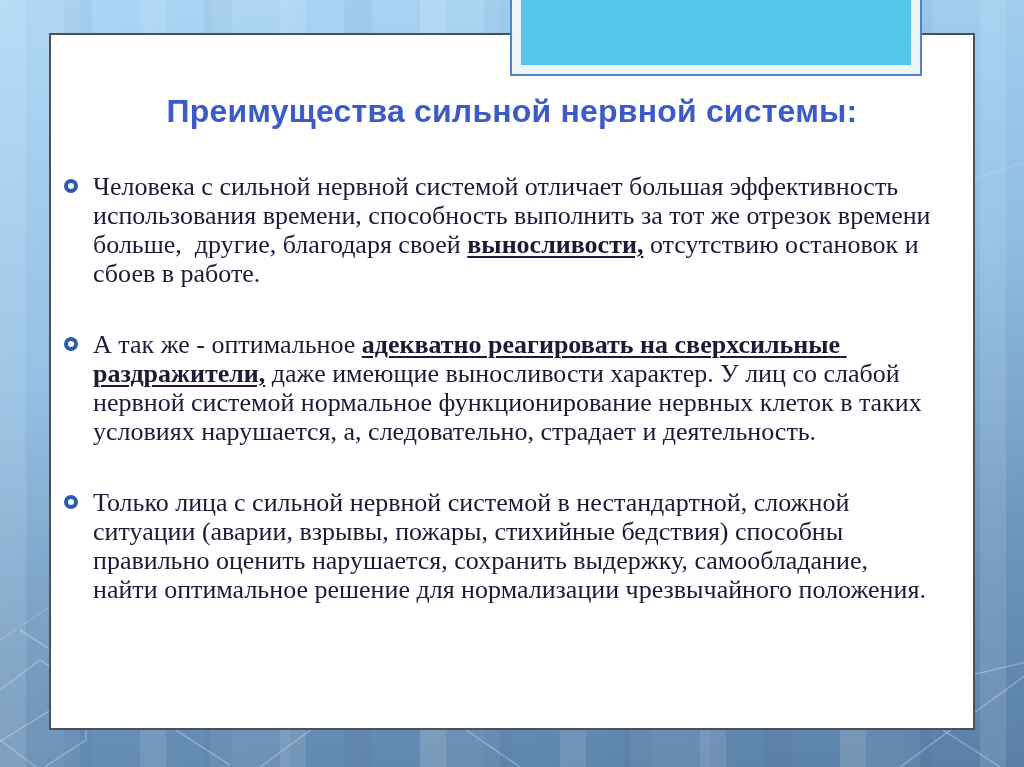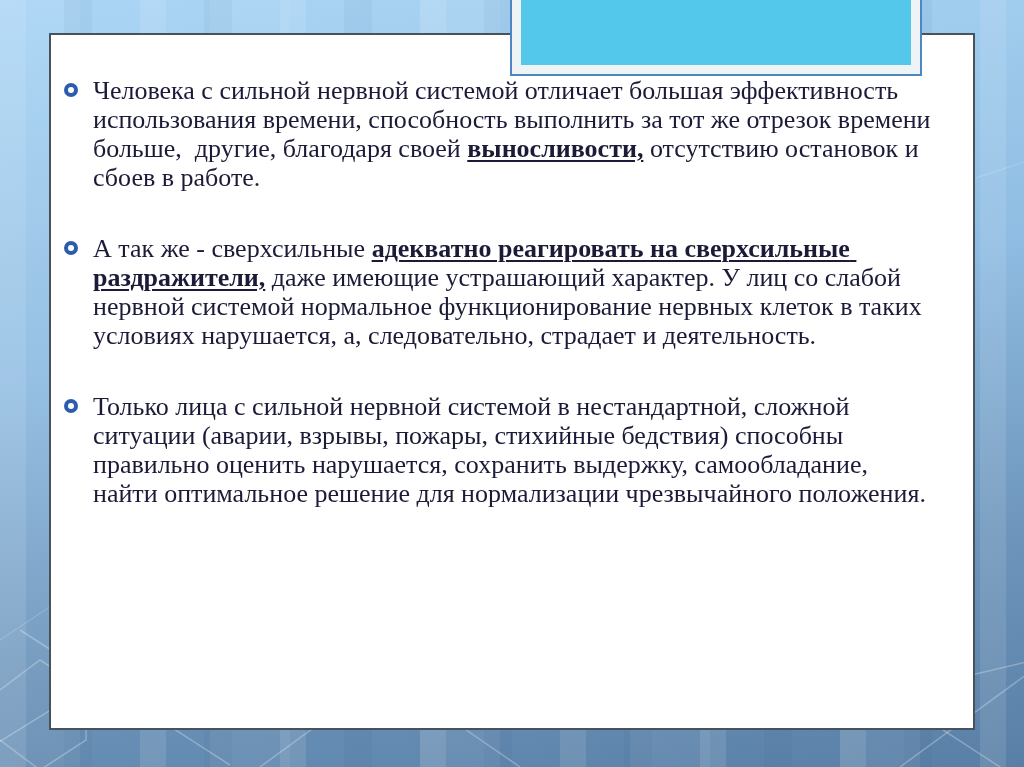--- a/index.html
+++ b/index.html
@@ -95,28 +95,29 @@
       <path d="M 0 690 L 40 660 L 86 690 L 86 740 L 40 770 L 0 740"></path>
     </g>
     <g stroke="rgba(255,255,255,0.16)" stroke-width="1.2" fill="none">
       <path d="M 880 210 L 1030 160"></path>
       <path d="M 610 78 L 700 18"></path>
       <path d="M 0 640 L 120 560"></path>
     </g>
   </svg>
 
   <div class="panel">
+    <h1 class="title">Преимущества сильной нервной системы:</h1>
     <div class="bullets" id="bullet-list">
         <div class="bullet-item">
           <span class="bullet-ring"></span>
           <p class="bullet-text"><span>Человека с сильной нервной системой отличает большая эффективность использования времени, способность выполнить за тот же отрезок времени больше,  другие, благодаря своей </span><span class="em">выносливости,</span><span> отсутствию остановок и сбоев в работе.</span></p>
         </div>
         <div class="bullet-item">
           <span class="bullet-ring"></span>
-          <p class="bullet-text"><span>А так же - сверхсильные </span><span class="em">адекватно реагировать на сверхсильные раздражители,</span><span> даже имеющие устрашающий характер. У лиц со слабой нервной системой нормальное функционирование нервных клеток в таких условиях нарушается, а, следовательно, страдает и деятельность.</span></p>
+          <p class="bullet-text"><span>А так же - оптимальное </span><span class="em">адекватно реагировать на сверхсильные раздражители,</span><span> даже имеющие выносливости характер. У лиц со слабой нервной системой нормальное функционирование нервных клеток в таких условиях нарушается, а, следовательно, страдает и деятельность.</span></p>
         </div>
         <div class="bullet-item">
           <span class="bullet-ring"></span>
           <p class="bullet-text"><span>Только лица с сильной нервной системой в нестандартной, сложной ситуации (аварии, взрывы, пожары, стихийные бедствия) способны правильно оценить нарушается, сохранить выдержку, самообладание, найти оптимальное решение для нормализации чрезвычайного положения.</span></p>
         </div>
       </div>
   </div>
 
   <div class="accent-box">
     <div class="accent-fill"></div>

